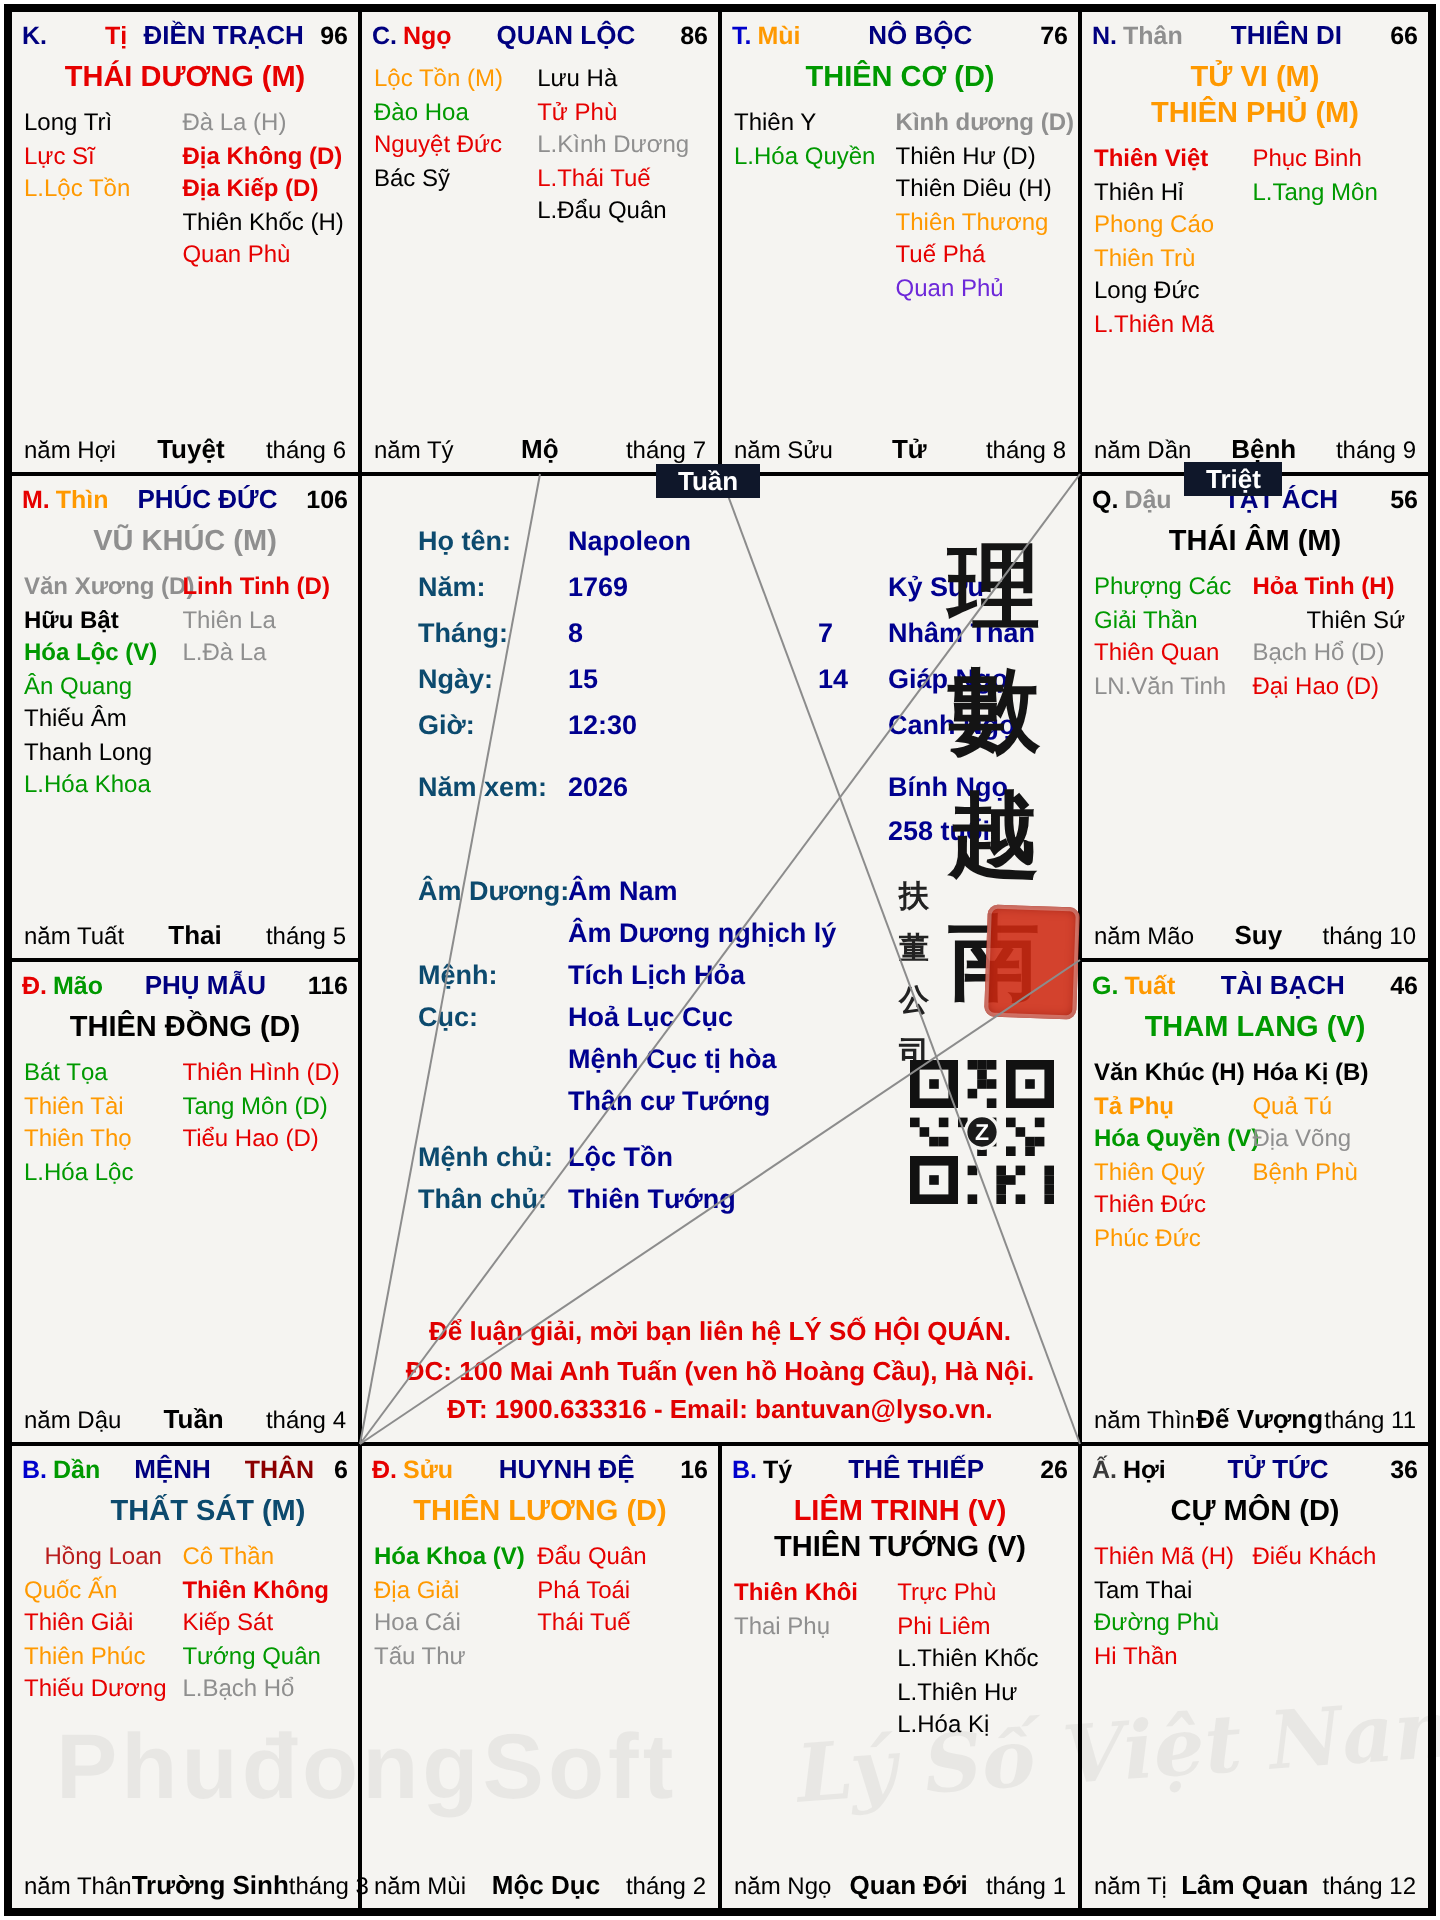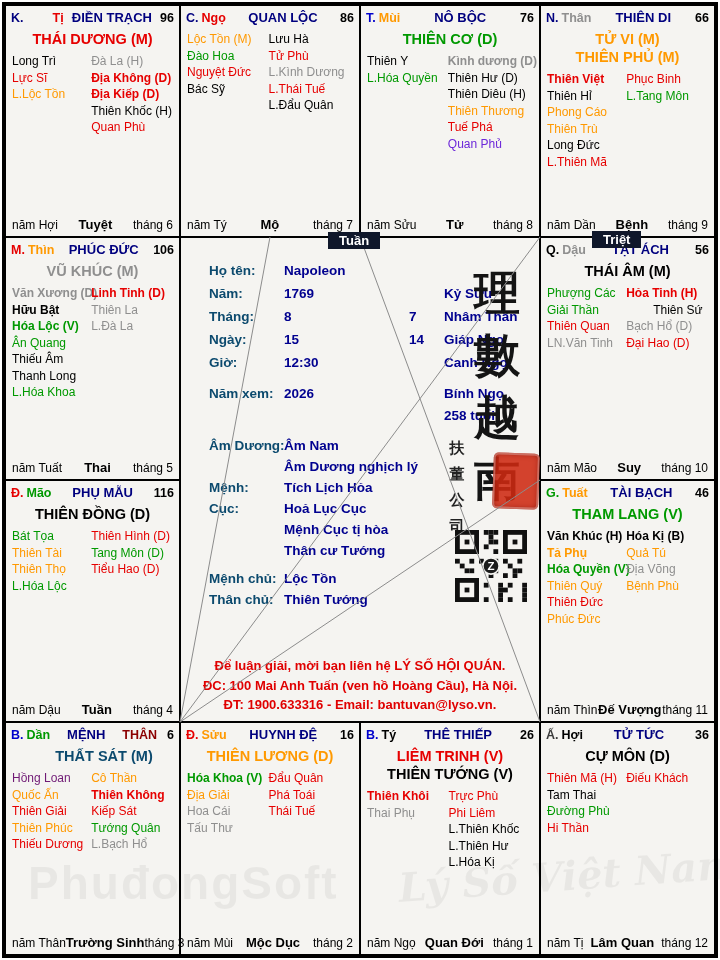--- a/index.html
+++ b/index.html
@@ -313,21 +313,21 @@
           <span class="branch" style="color: rgb(0, 153, 0);">Dần</span>
           <span class="pname">MỆNH</span>
           <span class="extra">THÂN</span>
           <span class="num">6</span>
         </div>
         <div class="mains">
           <div style="color: #0c4a6e; padding-left: 23px;">THẤT SÁT (M)</div>
         </div>
         <div class="cols">
           <div class="colL">
-            <span class="star" style="color: #701a75;">Hồng Loan</span>
+            <span class="star" style="color: #b91c1c; text-align: center;">Hồng Loan</span>
             <span class="star" style="color: rgb(255, 153, 0);">Quốc Ấn</span>
             <span class="star" style="color: rgb(230, 0, 0);">Thiên Giải</span>
             <span class="star" style="color: rgb(255, 153, 0);">Thiên Phúc</span>
             <span class="star" style="color: rgb(230, 0, 0);">Thiếu Dương</span>
           </div>
           <div class="colR">
             <span class="star" style="color: rgb(255, 153, 0);">Cô Thần</span>
             <span class="star b" style="color: rgb(230, 0, 0);">Thiên Không</span>
             <span class="star" style="color: rgb(230, 0, 0);">Kiếp Sát</span>
             <span class="star" style="color: rgb(0, 153, 0);">Tướng Quân</span>

